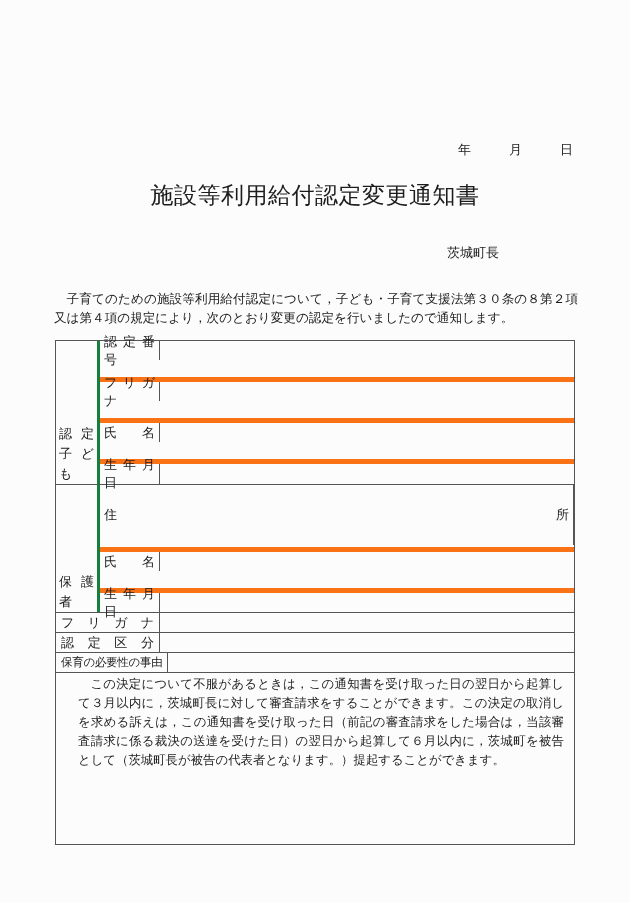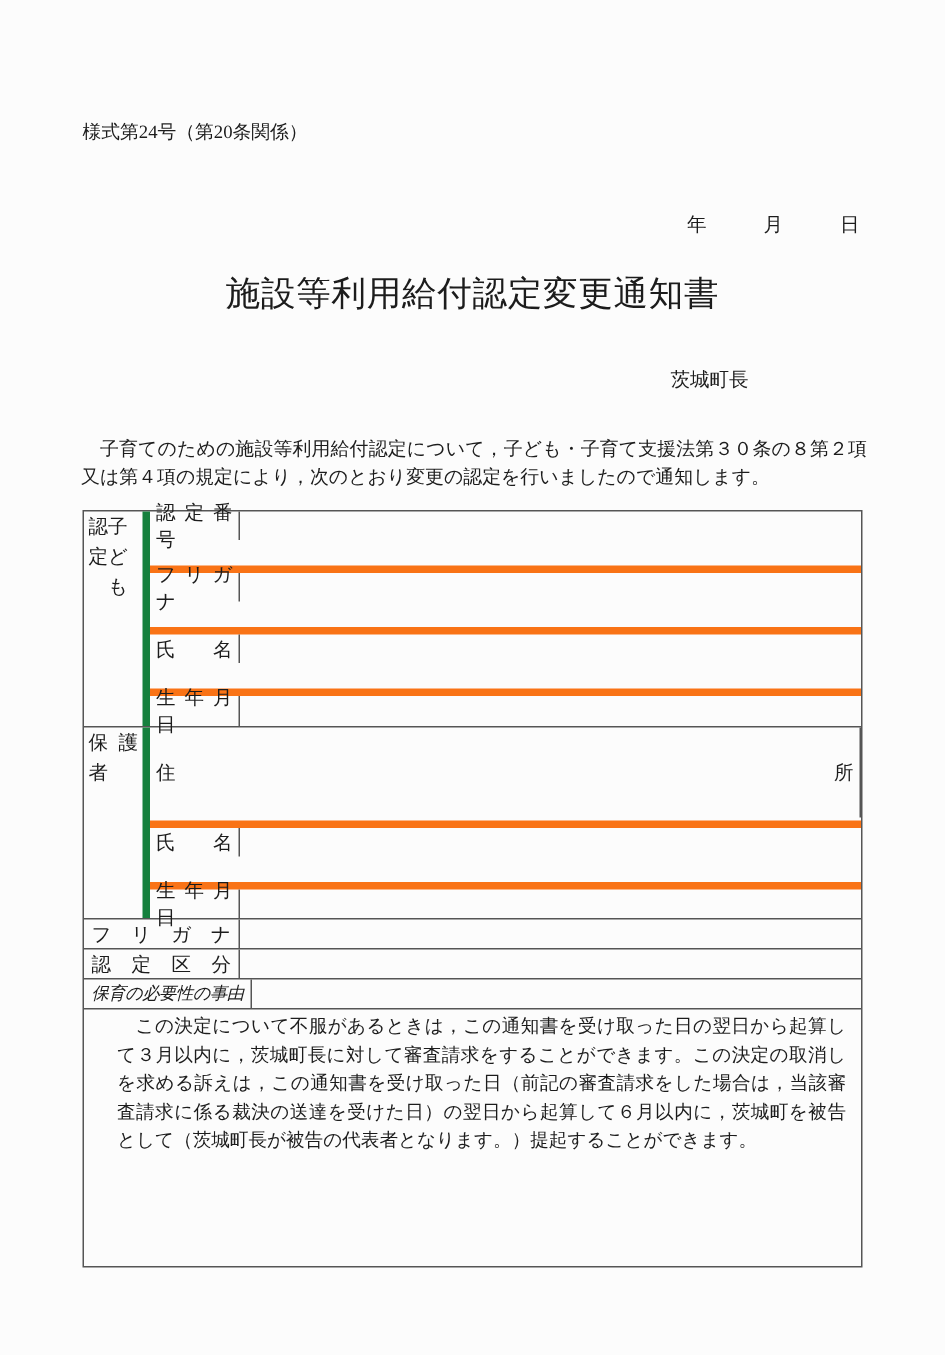--- a/index.html
+++ b/index.html
@@ -56,23 +56,23 @@
     border: 1px solid #555;
     box-sizing: border-box;
     font-size: 13px;
     background: #fcfcfc;
   }
   .tbl > div + div { border-top: 1px solid #555; }
   .grow { display: flex; }
   .gcell {
     flex: 0 0 44px;
     box-sizing: border-box;
-    border-right: 5px solid #15803d;
-    display: flex;
-    flex-direction: row;
+    border-right: 3px solid #15803d;
+    display: flex;
+    flex-direction: column;
     justify-content: flex-end;
     padding: 0 3px;
   }
   .gcell .gline {
     text-align: justify;
     text-align-last: justify;
     line-height: 20px;
   }
   .gfields { flex: 1; display: flex; flex-direction: column; gap: 17px; }
   .gfields .frow + .frow { border-top: 5px solid #f97316; }
@@ -96,38 +96,37 @@
   .sl {
     flex: 0 0 104px;
     box-sizing: border-box;
     border-right: 1px solid #555;
     padding: 0 5px;
     display: flex;
     flex-direction: column;
     justify-content: center;
   }
   .sl > span { display: block; text-align: justify; text-align-last: justify; }
-  .sl > span.small { font-size: 11.5px; text-align-last: left; letter-spacing: -0.3px; white-space: nowrap; font-style: italic; }
+  .sl > span.small { font-size: 11.5px; text-align-last: left; letter-spacing: -0.3px; white-space: nowrap; }
   .sv { flex: 1; }
   .notice {
     height: 172px;
     box-sizing: border-box;
     padding: 2px 10px 0 22px;
     font-size: 12.4px;
     line-height: 19px;
     text-indent: 1em;
     text-align: justify;
   }
 </style>
 </head>
 <body>
 
 <div class="page">
 
-  <div class="form-number">様式第24号（第20条関係）</div>
 
   <div class="date-line">
     <span>年</span>
     <span>月</span>
     <span>日</span>
   </div>
 
   <div class="doc-title">施設等利用給付認定変更通知書</div>
 
   <div class="addressee">茨城町長</div>

